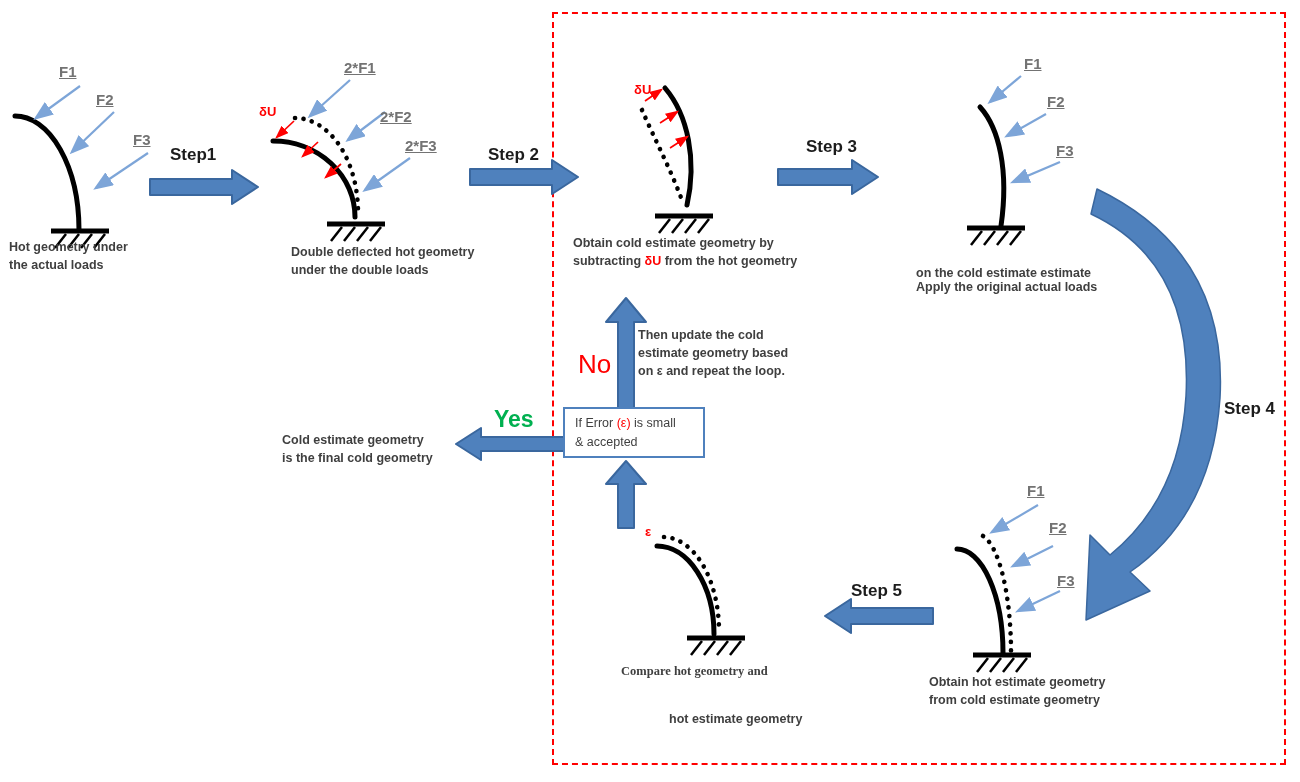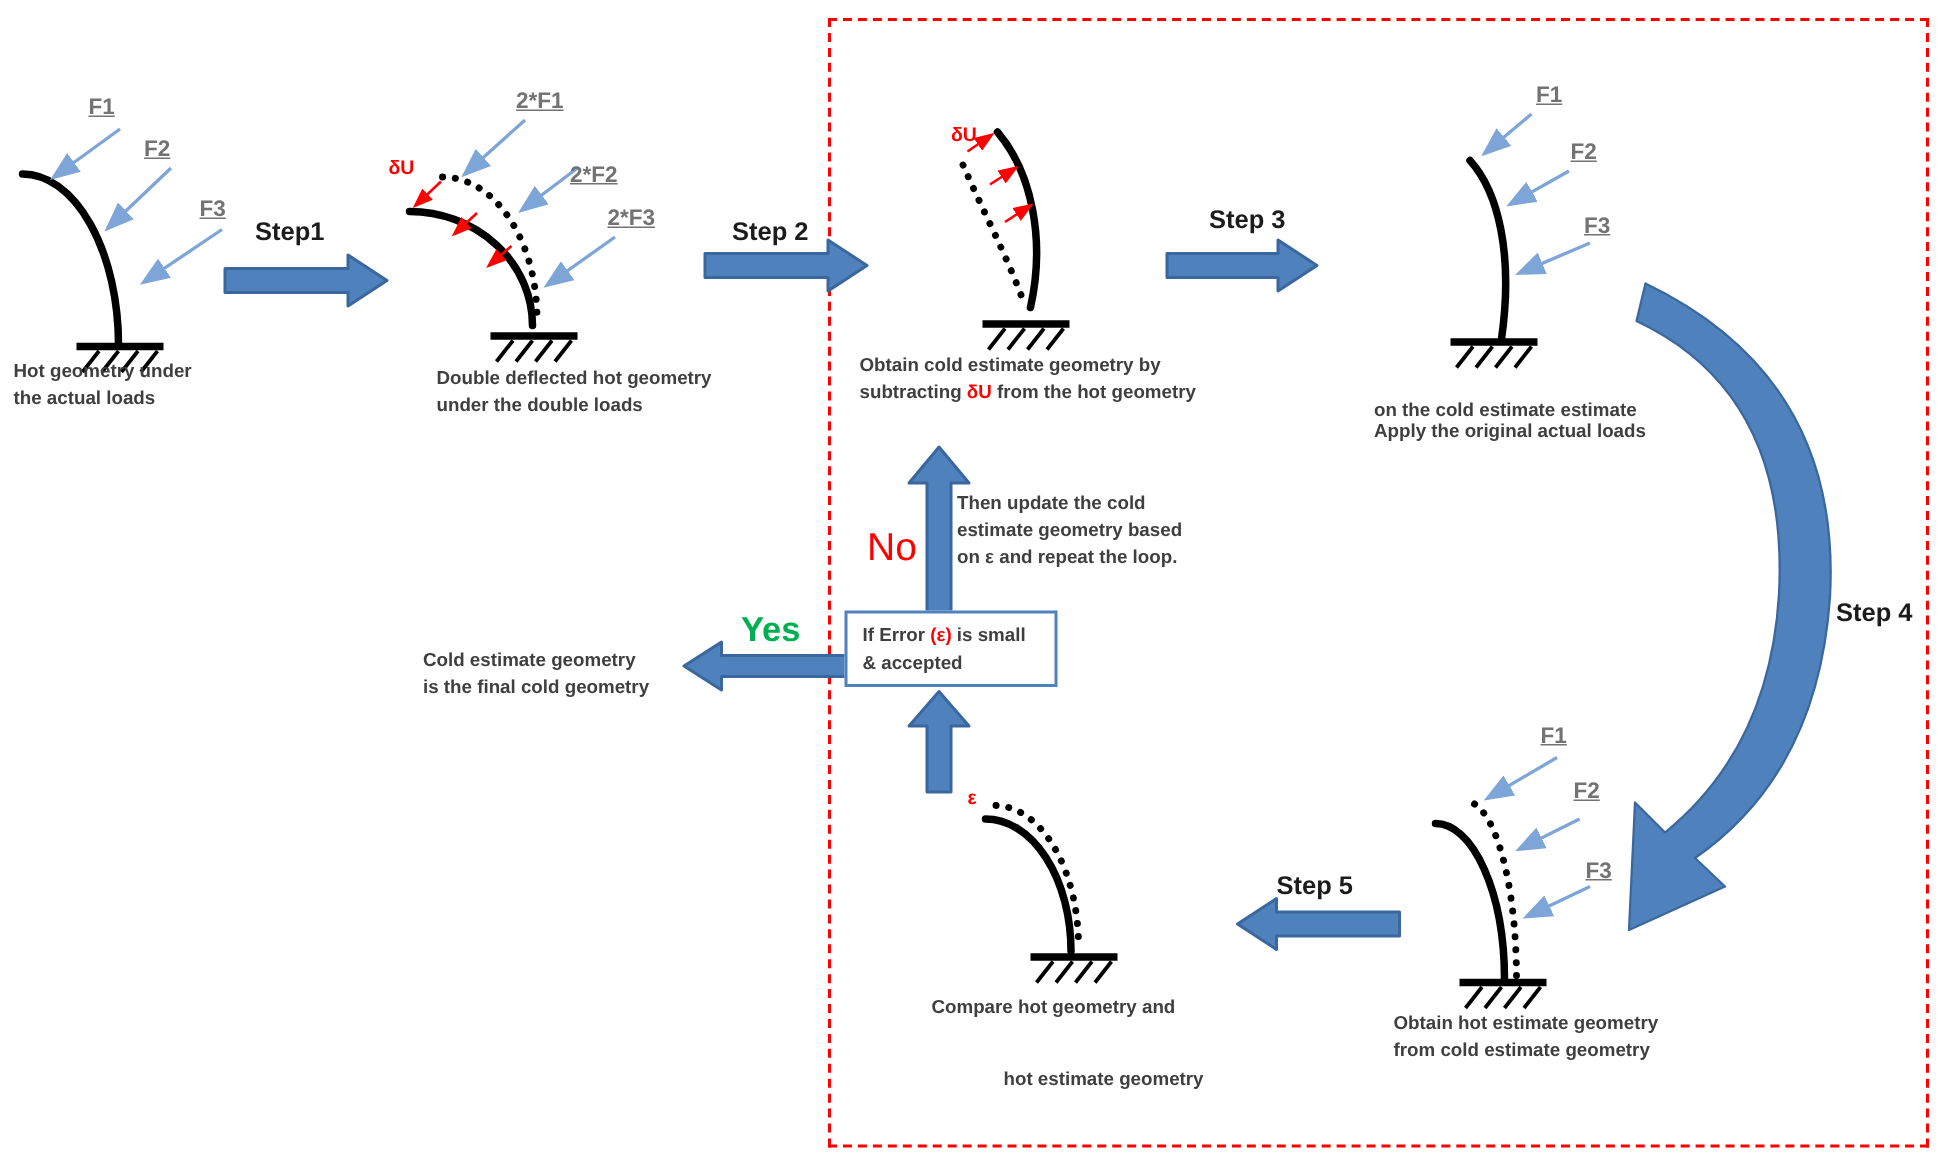--- a/index.html
+++ b/index.html
@@ -11,21 +11,21 @@
   .t{position:absolute;white-space:nowrap;}
   .step{font-size:17px;font-weight:700;color:#1c1c1c;}
   .force{font-size:15px;font-weight:700;color:#737373;text-decoration:underline;}
   .cap{font-size:12.5px;font-weight:700;color:#3f3f3f;}
   .rlabel{font-size:13px;font-weight:700;color:#ff0000;}
   .yes{font-size:23px;font-weight:700;color:#00b050;}
   .no{font-size:26px;font-weight:400;color:#ff0000;}
   .redpart{color:#ff0000;}
   .decision{position:absolute;left:563px;top:407px;width:142px;height:51px;background:#ffffff;
             border:2px solid #4f81bd;box-sizing:border-box;padding:5px 4px 0 10px;
-            font-size:12.5px;font-weight:700;color:#3f3f3f;line-height:1.55;}
+            font-size:12.5px;font-weight:400;color:#3f3f3f;line-height:1.55;}
 </style>
 </head>
 <body>
 
 <div class="stage">
 
   <div class="dashed-box"></div>
 
   <svg class="overlay" width="1300" height="782" viewBox="0 0 1300 782">
     <defs>
@@ -148,21 +148,21 @@
   <span class="t cap" style="left:916px;top:248px;margin-top:32px;">Apply the original actual loads</span>
   <span class="t cap" style="left:916px;top:266px;">on the cold estimate estimate</span>
 
   <span class="t force" style="left:1027px;top:482px;">F1</span>
   <span class="t force" style="left:1049px;top:519px;">F2</span>
   <span class="t force" style="left:1057px;top:572px;">F3</span>
   <span class="t cap" style="left:929px;top:675px;">Obtain hot estimate geometry</span>
   <span class="t cap" style="left:929px;top:693px;">from cold estimate geometry</span>
 
   <span class="t rlabel" style="left:645px;top:524px;">ε</span>
-  <span class="t cap" style="left:621px;top:664px;">Compare hot geometry and</span>
+  <span class="t cap" style="left:621px;top:664px;font-family:Liberation Serif, serif;">Compare hot geometry and</span>
   <span class="t cap" style="left:621px;top:712px;padding-left:48px;">hot estimate geometry</span>
 
   <span class="t yes" style="left:494px;top:406px;">Yes</span>
   <span class="t no" style="left:578px;top:349px;">No</span>
   <span class="t cap" style="left:282px;top:433px;">Cold estimate geometry</span>
   <span class="t cap" style="left:282px;top:451px;">is the final cold geometry</span>
   <span class="t cap" style="left:638px;top:328px;">Then update the cold</span>
   <span class="t cap" style="left:638px;top:346px;">estimate geometry based</span>
   <span class="t cap" style="left:638px;top:364px;">on ε and repeat the loop.</span>
 

